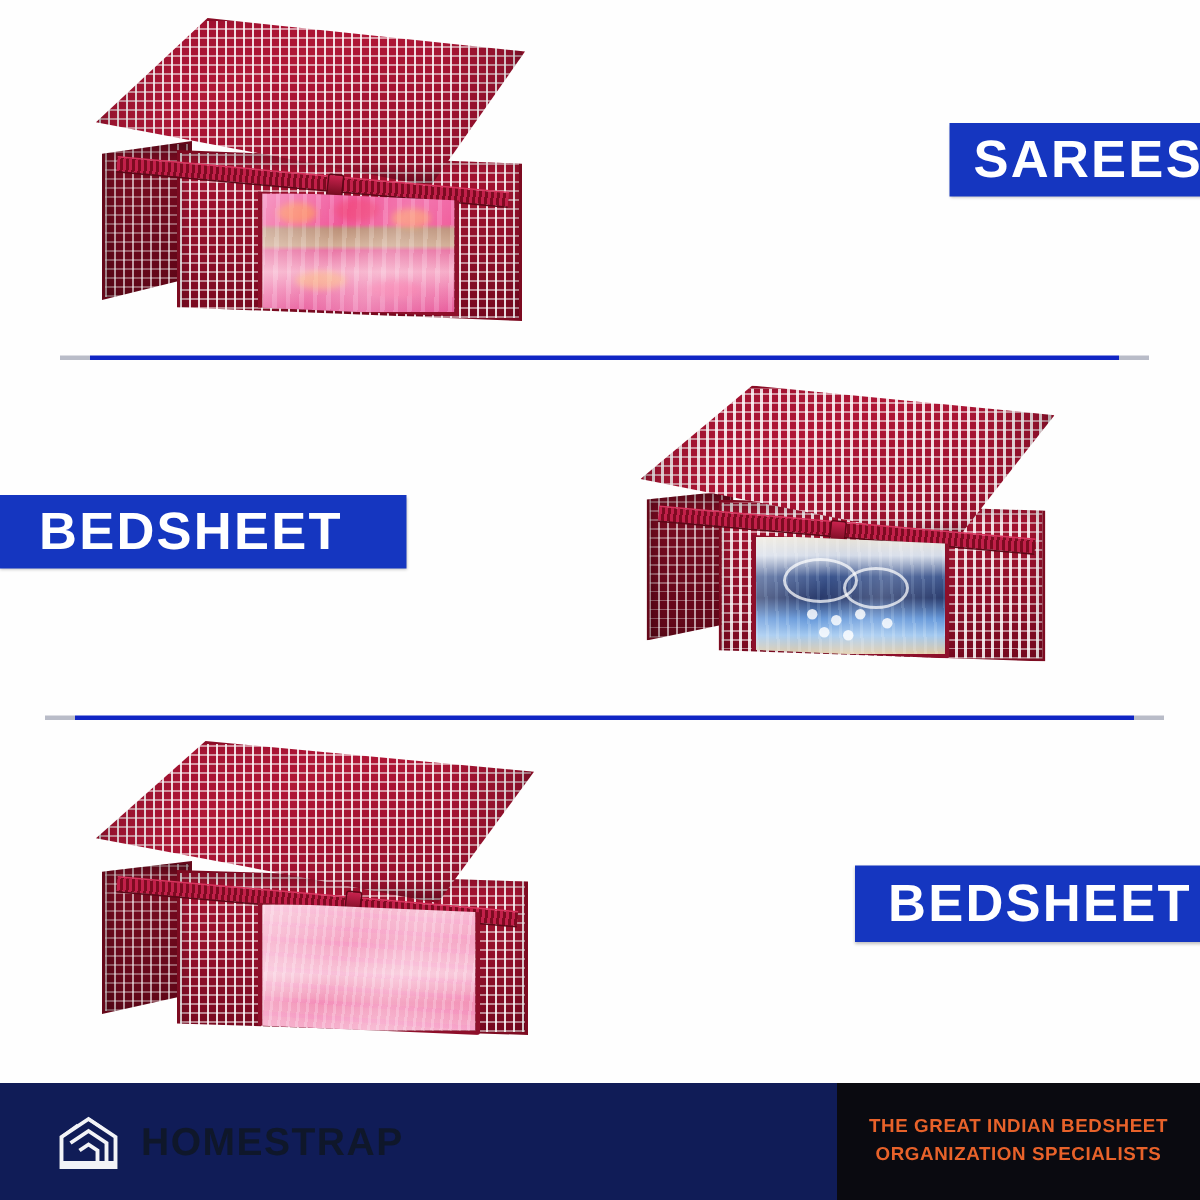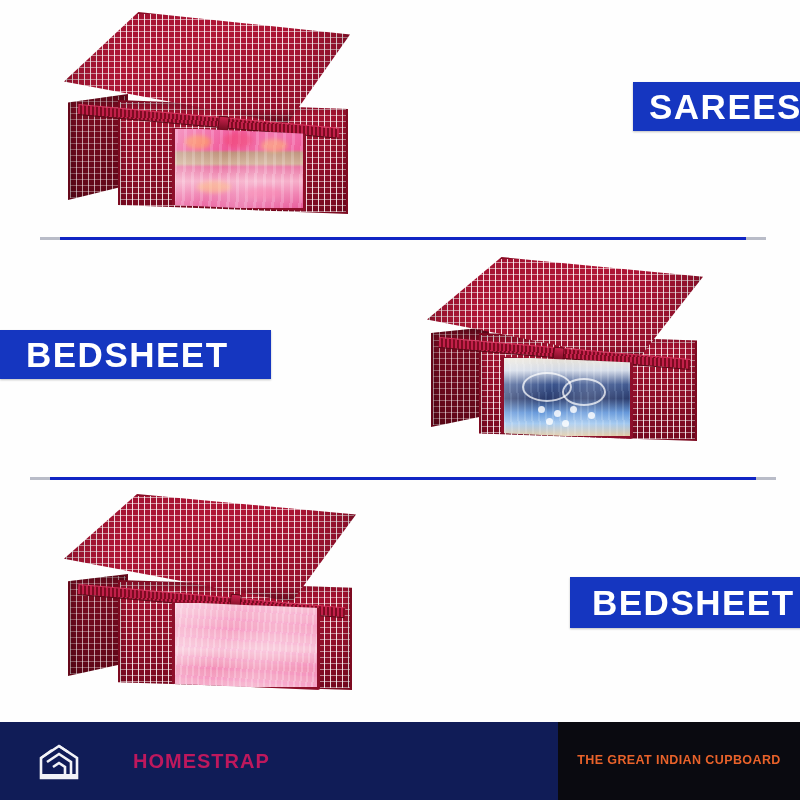--- a/index.html
+++ b/index.html
@@ -121,21 +121,21 @@
       linear-gradient(180deg,#f7b7cf 0%,#f59ec0 30%,#f8c2d6 55%,#f28fb4 78%,#f6aac9 100%);
     background-blend-mode:soft-light,soft-light,normal;}
 
   
   .footer{position:absolute;left:0;top:722px;width:800px;height:78px;}
   .footer-left{position:absolute;left:0;top:0;width:558px;height:78px;background:#101c57;}
   .footer-right{position:absolute;left:558px;top:0;width:242px;height:78px;background:#0a0a10;}
   .brand{position:absolute;left:38px;top:50%;transform:translateY(-50%);
     display:flex;align-items:center;gap:14px;}
   .brand-mark{width:42px;height:40px;display:block;}
-  .brand-name{color:#be185d;font-size:20px;font-weight:bold;letter-spacing:1px;margin-left:39px;}
+  .brand-name{color:#0f172a;font-size:26px;font-weight:bold;letter-spacing:1px;}
   .tagline{position:absolute;left:558px;top:50%;transform:translateY(-50%);
     width:242px;text-align:center;color:#e8622a;
     font-size:12.5px;font-weight:bold;line-height:1.55;letter-spacing:.4px;}
   .tagline span{display:block;}
 </style>
 </head>
 <body>
 
 <div id="stage">
 
@@ -241,17 +241,18 @@
         <g fill="none" stroke="#f2f3f7" stroke-width="2.2">
           <path d="M3 17 L14 9"></path>
           <path d="M21 5 L30 11"></path>
         </g>
         <rect x="3" y="33" width="36" height="4" fill="#f2f3f7"></rect>
       </svg>
       <div class="brand-name">HOMESTRAP</div>
     </div>
 
     <div class="tagline">
-      <span>THE GREAT INDIAN CUPBOARD</span>
+      <span>THE GREAT INDIAN BEDSHEET</span>
+      <span>ORGANIZATION SPECIALISTS</span>
     </div>
   </div>
 
 </div>
 
 </body></html>

